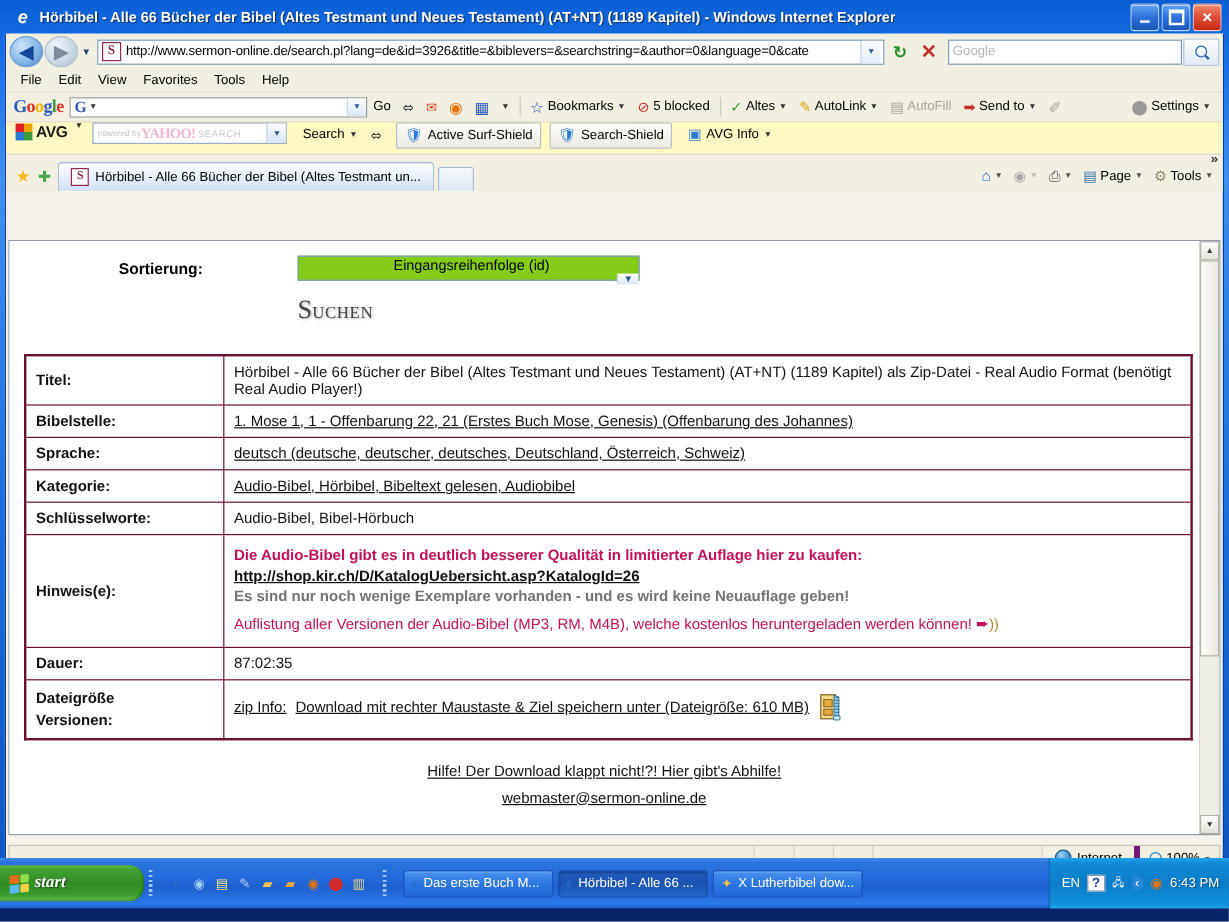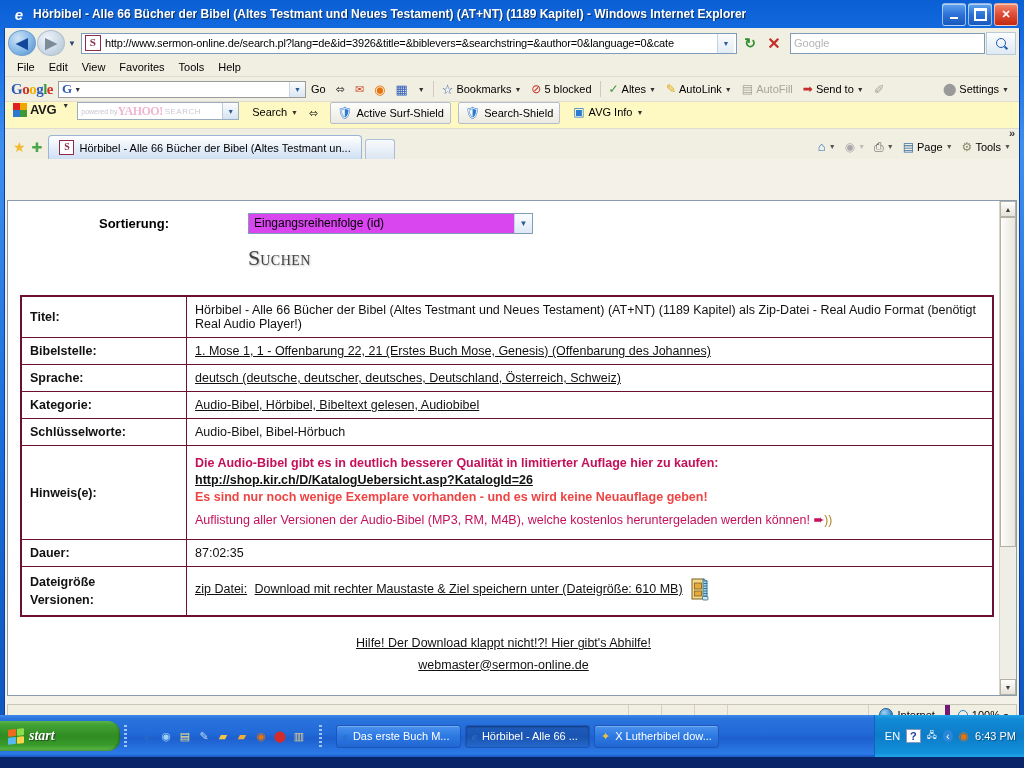--- a/index.html
+++ b/index.html
@@ -166,22 +166,22 @@
   }
   #page{
     flex:1;overflow:hidden;position:relative;background:#fff;
     font-family:"Liberation Sans", sans-serif;
   }
   #pagecontent{padding:8px 12px 0 12px;}
   
   #sortrow{display:flex;align-items:center;height:28px;margin-bottom:2px;}
   #sortlabel{width:228px;text-align:center;font-weight:bold;font-size:13px;color:#000;}
   #sortselect{
-    width:285px;height:21px;border:1px solid #7f9db9;background:#d946ef;
-    display:flex;align-items:center;padding-left:5px;box-sizing:border-box;font-size:12px;
+    width:285px;height:21px;border:1px solid #7f9db9;background:#84cc16;
+    display:flex;align-items:center;padding-left:5px;box-sizing:border-box;font-size:12px;flex-direction:column;
   }
   #sortselect .ddb{margin-left:auto;width:17px;height:19px;background:linear-gradient(to bottom,#fcfdfe,#dde8f4);
     border-left:1px solid #c5d3e2;display:flex;align-items:center;justify-content:center;font-size:8px;color:#2c5c95;}
   #suchen{
     margin-left:228px;margin-top:6px;margin-bottom:10px;
     font-family:"Liberation Serif",serif;color:#444;
     text-shadow:1px 1px 2px rgba(150,150,150,.7);
     display:inline-block;
   }
   #suchen .cap{font-size:22px;}
@@ -190,21 +190,21 @@
   #detail{
     border-collapse:collapse;width:974px;margin-top:14px;
     border:2px solid #6b1030;
     font-size:12.5px;
   }
   #detail td{border:1px solid #6b1030;padding:6px 8px;vertical-align:middle;color:#111;}
   #detail td.lbl{width:148px;font-weight:bold;}
   #detail a{color:#111;text-decoration:underline;}
   .note-red{color:#c4105a;font-weight:bold;display:block;margin:2px 0;}
   .note-link{color:#111;font-weight:bold;text-decoration:underline;display:block;margin:3px 0;}
-  .note-black{color:#ef4444;font-weight:bold;display:block;margin:3px 0;}
+  .note-black{color:#737373;font-weight:bold;display:block;margin:3px 0;}
   .note-red2{color:#c4105a;display:block;margin:8px 0 2px 0;}
   .arrow-red{color:#c4105a;font-size:13px;}
   .sound{color:#b08020;font-size:12px;}
   .zip-ico{display:inline-block;width:20px;height:24px;vertical-align:-8px;margin-left:4px;position:relative;}
   #footlinks{text-align:center;margin-top:16px;line-height:1.7;}
   #footlinks a{color:#111;text-decoration:underline;font-size:12.5px;}
   
   #vscroll{width:16px;background:#f0efe9;border-left:1px solid #d6d3c8;display:flex;flex-direction:column;}
   .sbtn{height:16px;background:linear-gradient(to bottom,#fdfdfc,#e4e2d8);border:1px solid #b5b2a5;
     display:flex;align-items:center;justify-content:center;font-size:7px;color:#3a3a3a;box-sizing:border-box;}
@@ -482,21 +482,21 @@
             <tr>
               <td class="lbl">Dauer:</td>
               <td>87:02:35</td>
             </tr>
             <tr>
               <td class="lbl" style="line-height:1.45;">
                 <span>Dateigröße</span><br>
                 <span>Versionen:</span>
               </td>
               <td style="padding:10px 8px 14px 8px;">
-                <a href="#">zip Datei:</a>
+                <a href="#">zip Info:</a>
                 <a href="#" style="margin-left:4px;">Download mit rechter Maustaste &amp; Ziel speichern unter (Dateigröße: 610 MB)</a>
                 <span class="zip-ico">
                   <svg width="20" height="24" viewBox="0 0 20 24" aria-hidden="true">
                     <rect x="2" y="2" width="12" height="20" fill="#f5d98a" stroke="#7a6024" stroke-width="1"></rect>
                     <rect x="4.5" y="6" width="7" height="6" fill="#e8a93a" stroke="#7a6024" stroke-width="0.8"></rect>
                     <rect x="4.5" y="14" width="7" height="5" fill="#e8a93a" stroke="#7a6024" stroke-width="0.8"></rect>
                     <path d="M13 2 L17 4 L17 20 L13 22 Z" fill="#9fd4ef" stroke="#2d6a8c" stroke-width="0.8"></path>
                     <path d="M13.5 4 h4 M13.5 6.5 h4 M13.5 9 h4 M13.5 11.5 h4 M13.5 14 h4 M13.5 16.5 h4 M13.5 19 h4" stroke="#2d6a8c" stroke-width="0.9"></path>
                     <rect x="12.5" y="19.5" width="5.5" height="3.5" rx="1" fill="#cfe9f7" stroke="#2d6a8c" stroke-width="0.8"></rect>
                   </svg>

